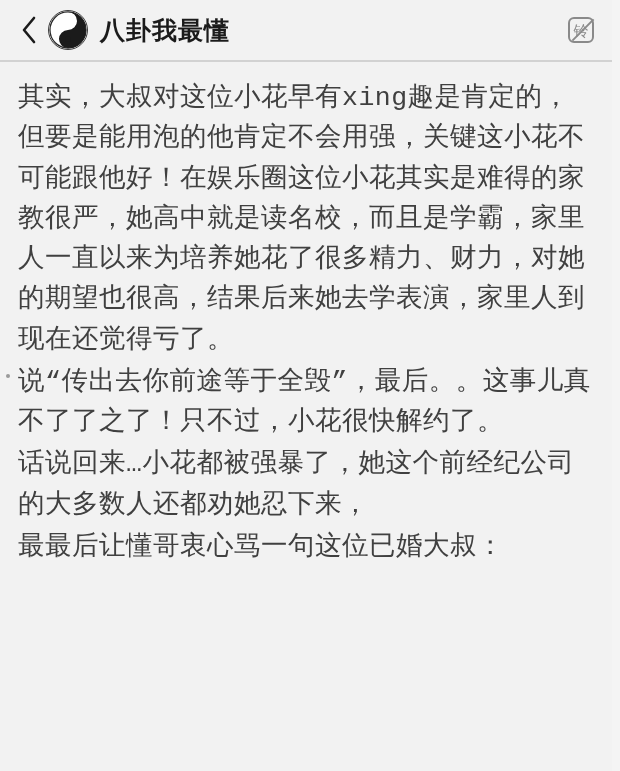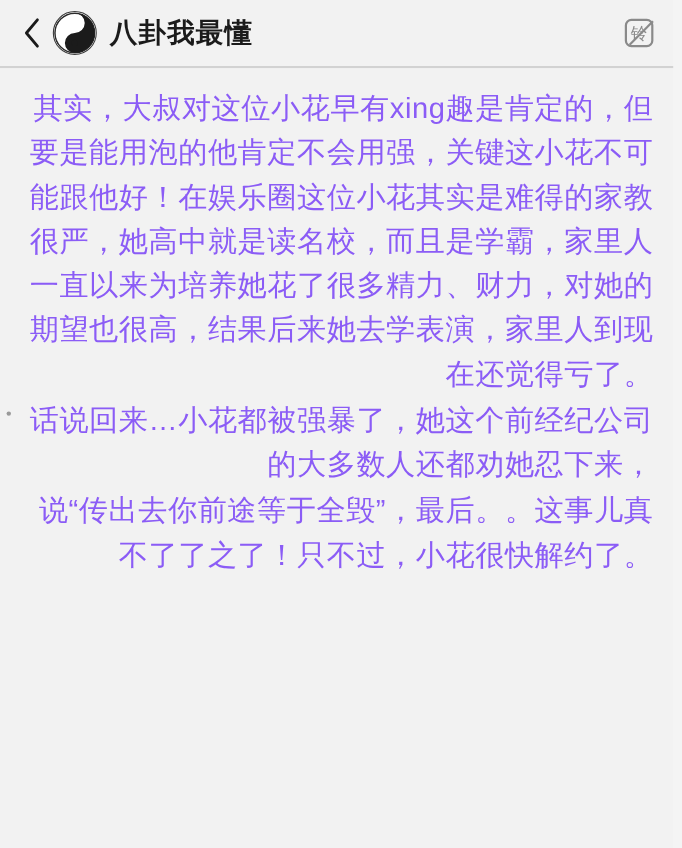--- a/index.html
+++ b/index.html
@@ -104,26 +104,26 @@
     background: #d2d2d2;
     width: 100%;
   }
   
   .article {
     padding: 16px 18px 0 18px;
     box-sizing: border-box;
     background: #f2f2f2;
   }
   .para {
-    font-family: Liberation Sans, sans-serif;
+    font-family: Liberation Mono, monospace;
     font-size: 26.5px;
     line-height: 1.52;
-    color: #8b5cf6;
+    color: #404040;
     margin: 0 0 2px 0;
-    text-align: right;
+    text-align: left;
     letter-spacing: 0.5px;
     word-break: break-all;
   }
   .para.tight { margin-bottom: 0; }
   .side-dot {
     position: absolute;
     left: 6px;
     top: 374px;
     width: 4px;
     height: 4px;
@@ -159,18 +159,19 @@
         <div class="glyph">铃</div>
         <div class="slash"></div>
       </div>
     </div>
   </div>
 
   <div class="divider"></div>
 
   <div class="article">
     <p class="para">其实，大叔对这位小花早有xing趣是肯定的，但要是能用泡的他肯定不会用强，关键这小花不可能跟他好！在娱乐圈这位小花其实是难得的家教很严，她高中就是读名校，而且是学霸，家里人一直以来为培养她花了很多精力、财力，对她的期望也很高，结果后来她去学表演，家里人到现在还觉得亏了。</p>
+    <p class="para">说“传出去你前途等于全毁”，最后。。这事儿真不了了之了！只不过，小花很快解约了。</p>
     <p class="para">话说回来…小花都被强暴了，她这个前经纪公司的大多数人还都劝她忍下来，</p>
-    <p class="para">说“传出去你前途等于全毁”，最后。。这事儿真不了了之了！只不过，小花很快解约了。</p>
+    <p class="para">最最后让懂哥衷心骂一句这位已婚大叔：</p>
   </div>
 
   <div class="side-dot"></div>
 </div>
 
 </body></html>

